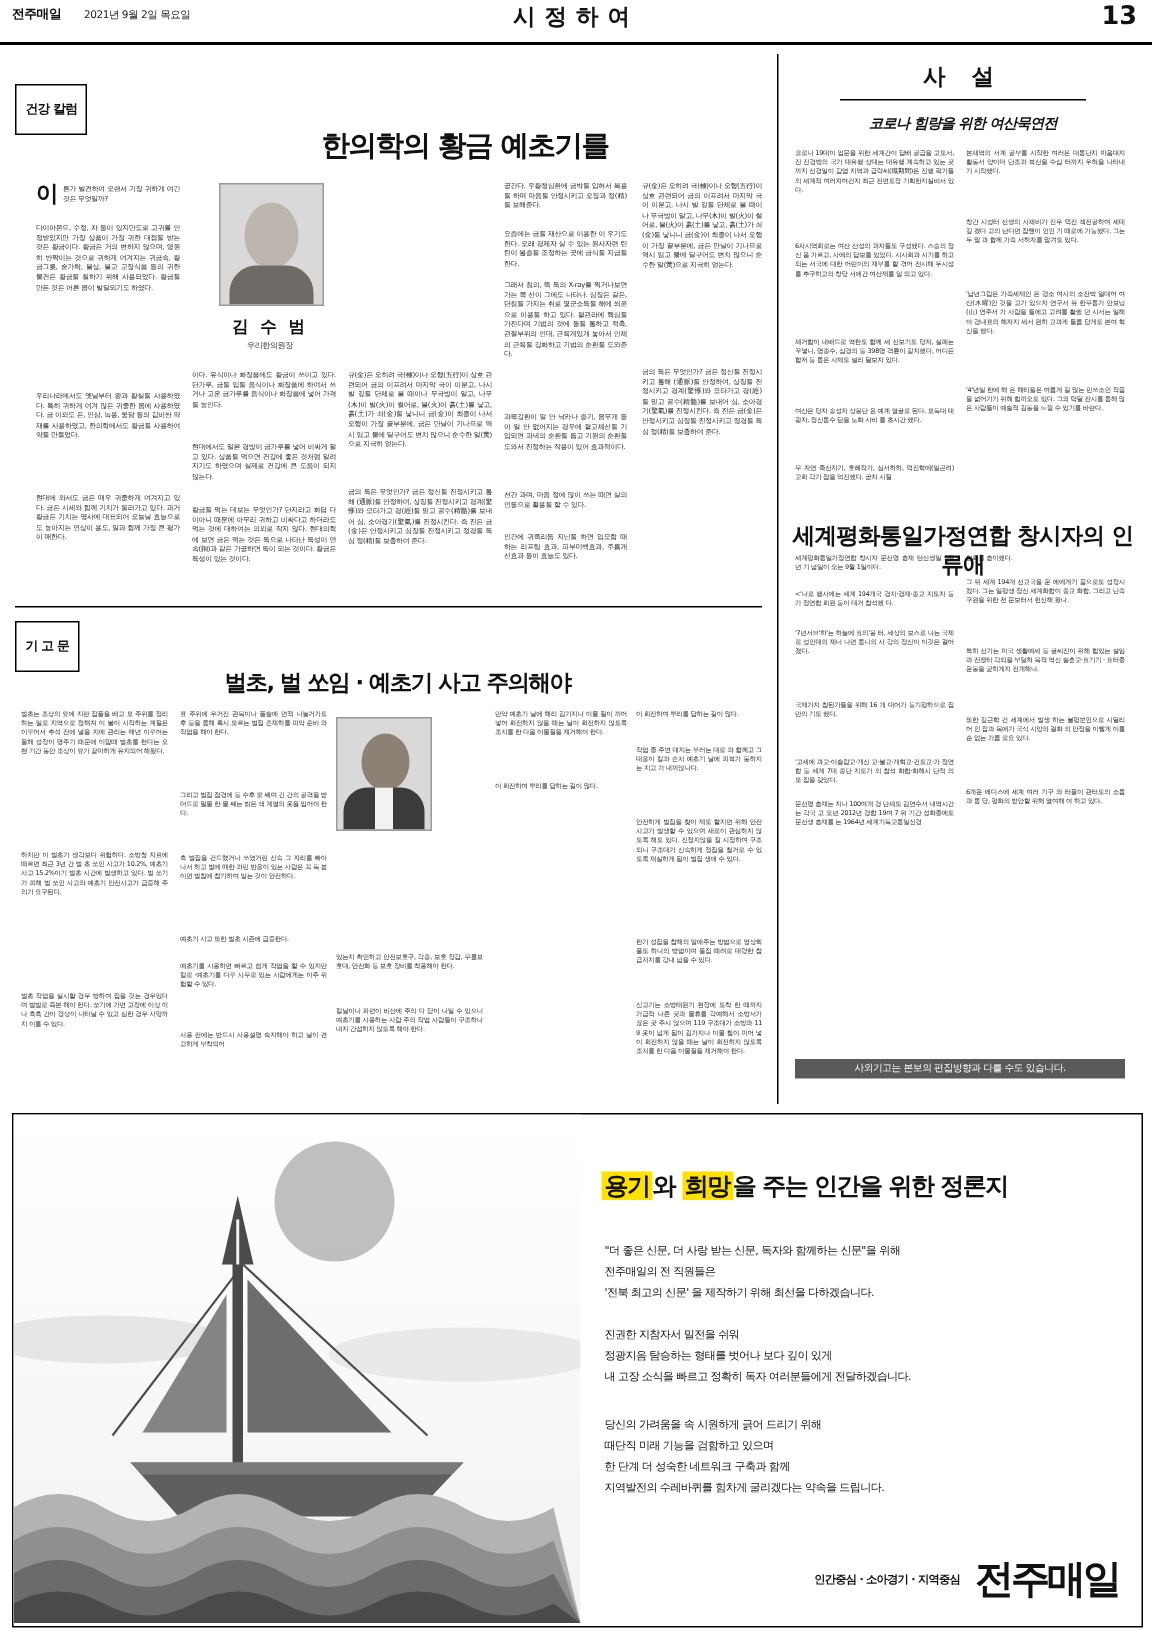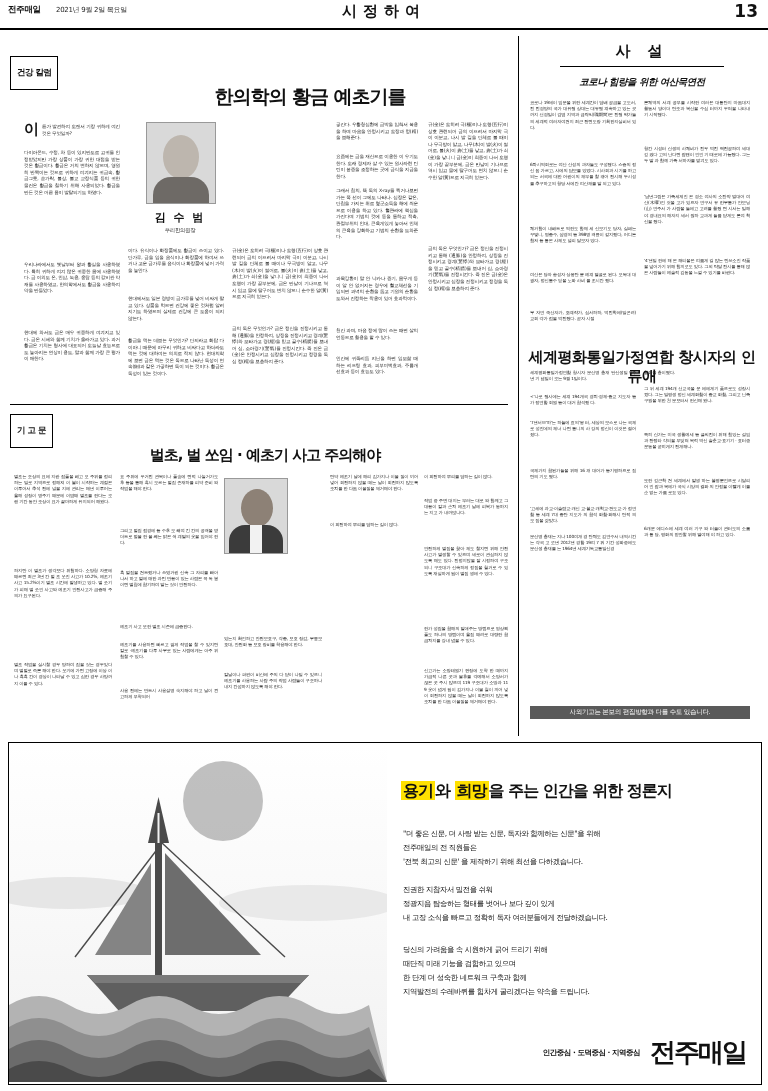--- a/index.html
+++ b/index.html
@@ -259,18 +259,18 @@
       <div class="ad-body" style="top:98px;">전주매일의 전 직원들은</div>
       <div class="ad-body" style="top:112px;">'전북 최고의 신문' 을 제작하기 위해 최선을 다하겠습니다.</div>
       <div class="ad-body" style="top:140px;">진권한 지참자서 밀전을 쉬워</div>
       <div class="ad-body" style="top:154px;">정광지음 탐승하는 형태를 벗어나 보다 깊이 있게</div>
       <div class="ad-body" style="top:168px;">내 고장 소식을 빠르고 정확히 독자 여러분들에게 전달하겠습니다.</div>
       <div class="ad-body" style="top:200px;">당신의 가려움을 속 시원하게 긁어 드리기 위해</div>
       <div class="ad-body" style="top:214px;">때단직 미래 기능을 검함하고 있으며</div>
       <div class="ad-body" style="top:228px;">한 단계 더 성숙한 네트워크 구축과 함께</div>
       <div class="ad-body" style="top:242px;">지역발전의 수레바퀴를 힘차게 굴리겠다는 약속을 드립니다.</div>
 
-      <div class="ad-foot-small">인간중심 · 도덕중심 · 지역중심</div>
+      <div class="ad-foot-small">인간중심 · 소아경기 · 지역중심</div>
       <div class="ad-logo">전주매일</div>
     </div>
   </div>
 
 </div>
 
 </body></html>

